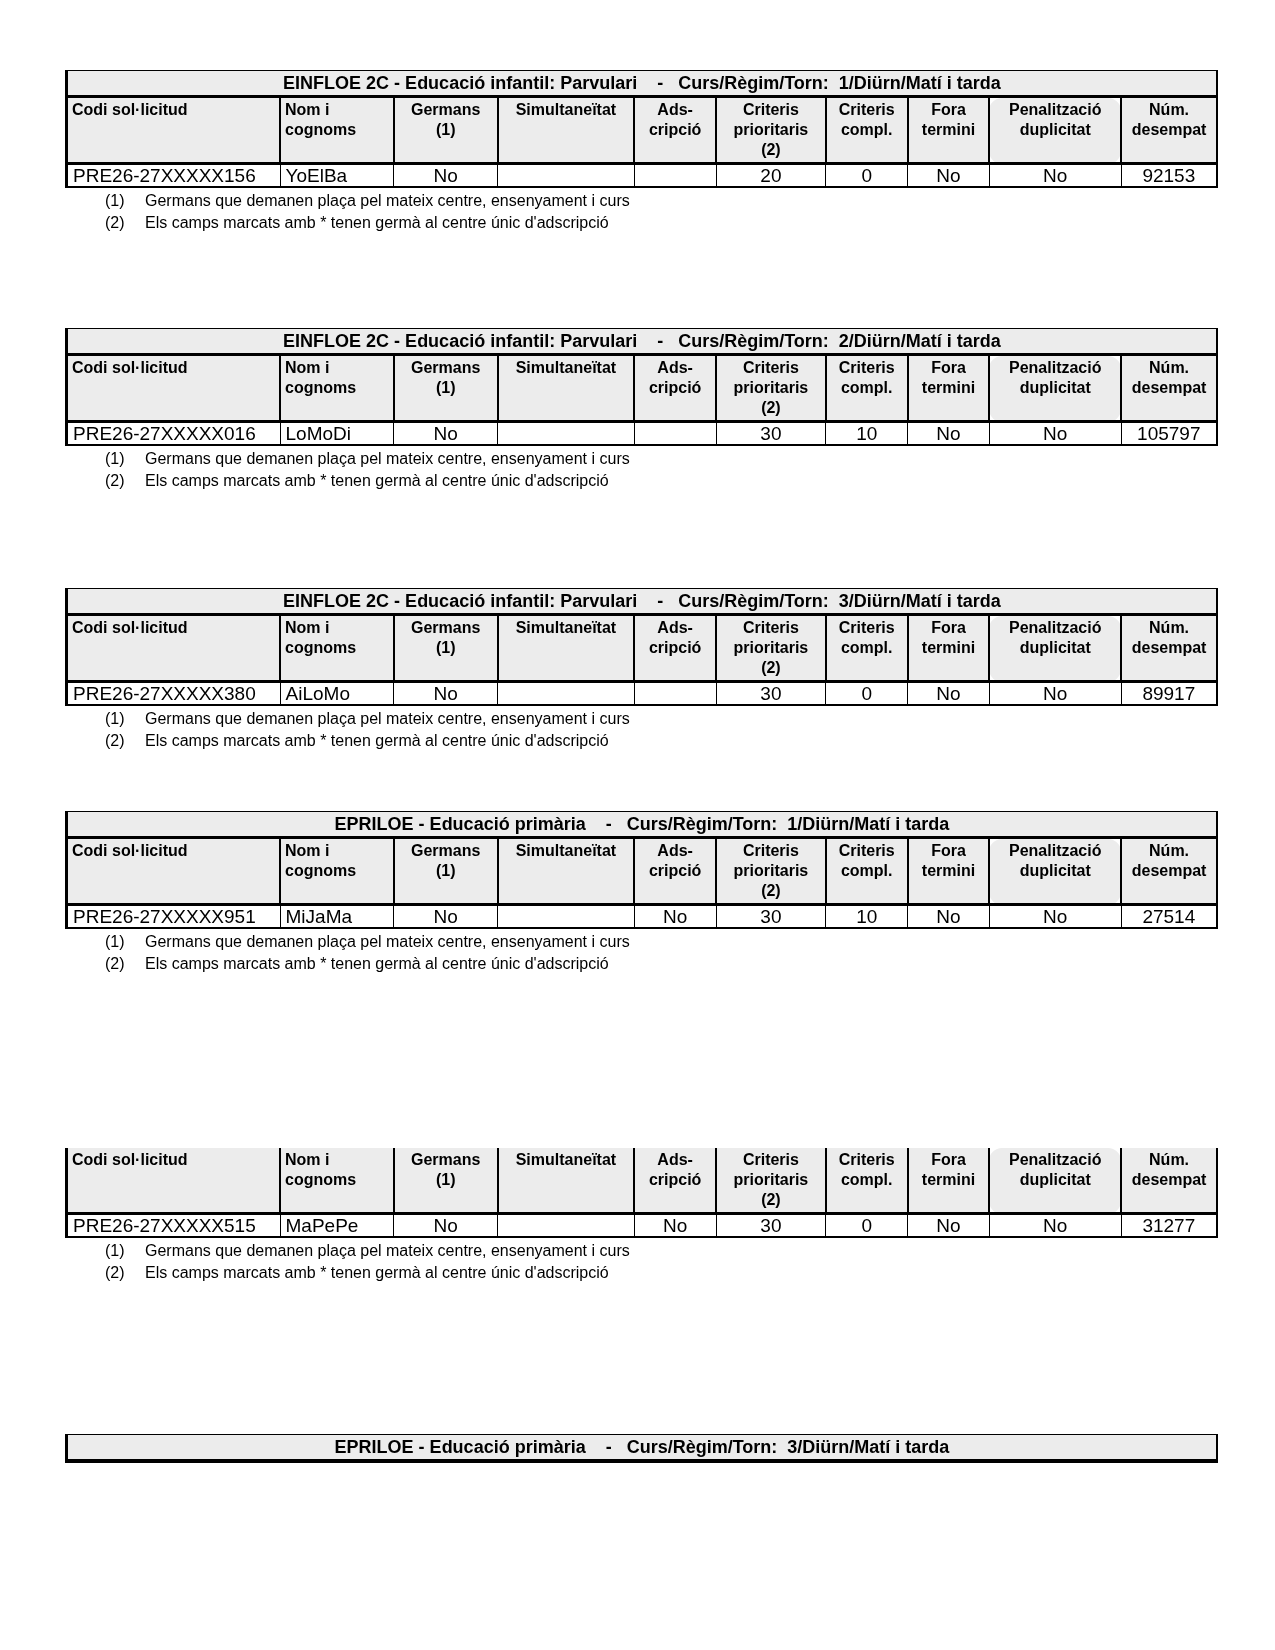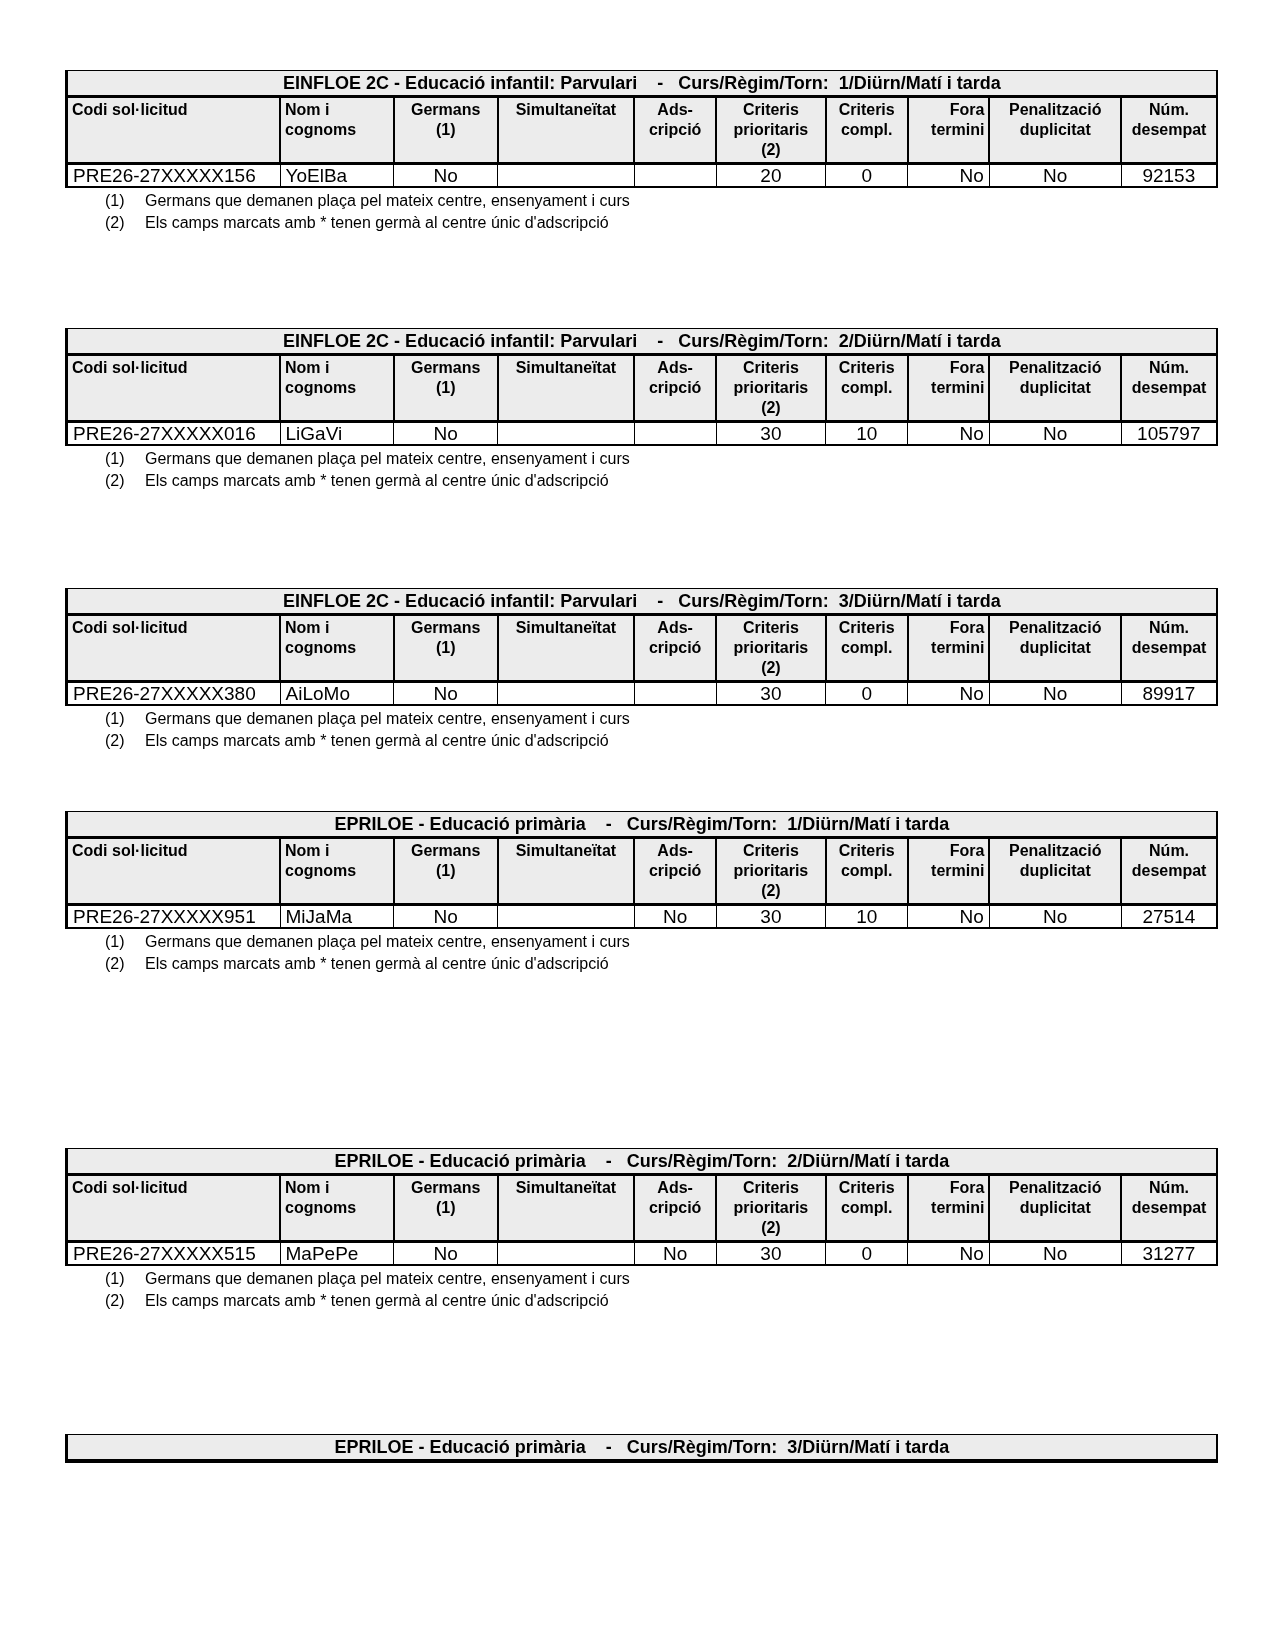--- a/index.html
+++ b/index.html
@@ -74,22 +74,22 @@
   .ac { text-align: center; }
 
   
   .c0 { width: 18.56%; }
   .c1 { width: 9.89%; }
   .c2 { width: 9.02%; }
   .c3 { width: 11.88%; }
   .c4 { width: 7.11%; }
   .c5 { width: 9.54%; }
   .c6 { width: 7.11%; }
-  .c7 { width: 7.11%; text-align: right; }
-  .c8 { width: 11.45%; }
+  .c7 { width: 7.11%; }
+  .c8 { width: 11.45%; border-radius: 13px; }
   .c9 { width: 8.33%; }
 
   .footnotes {
     margin: 2px 0 0 40px;
     font-size: 16px;
     line-height: 22px;
   }
   .fn { display: flex; }
   .fn-num { width: 40px; flex: none; }
 </style>
@@ -155,21 +155,21 @@
             <th class="ac c5"><span>Criteris</span><br><span>prioritaris</span><br><span>(2)</span></th>
             <th class="ac c6"><span>Criteris</span><br><span>compl.</span></th>
             <th class="ac c7"><span>Fora</span><br><span>termini</span></th>
             <th class="ac c8"><span>Penalització</span><br><span>duplicitat</span></th>
             <th class="ac c9"><span>Núm.</span><br><span>desempat</span></th>
           </tr>
       </thead>
       <tbody>
           <tr>
             <td class="al c0">PRE26-27XXXXX016</td>
-            <td class="al c1">LiGaVi</td>
+            <td class="al c1">LoMoDi</td>
             <td class="ac c2">No</td>
             <td class="ac c3"></td>
             <td class="ac c4"></td>
             <td class="ac c5">30</td>
             <td class="ac c6">10</td>
             <td class="ac c7">No</td>
             <td class="ac c8">No</td>
             <td class="ac c9">105797</td>
           </tr>
         </tbody>
@@ -268,21 +268,20 @@
         <span class="fn-text">Germans que demanen plaça pel mateix centre, ensenyament i curs</span>
       </div>
       <div class="fn">
         <span class="fn-num">(2)</span>
         <span class="fn-text">Els camps marcats amb * tenen germà al centre únic d'adscripció</span>
       </div>
     </div>
   </section>
 
   <section class="report pos-4">
-    <div class="title-bar">EPRILOE - Educació primària    -   Curs/Règim/Torn:  2/Diürn/Matí i tarda</div>
     <table class="grid">
       <thead>
         <tr>
             <th class="al c0"><span>Codi sol·licitud</span></th>
             <th class="al c1"><span>Nom i</span><br><span>cognoms</span></th>
             <th class="ac c2"><span>Germans</span><br><span>(1)</span></th>
             <th class="ac c3"><span>Simultaneïtat</span></th>
             <th class="ac c4"><span>Ads-</span><br><span>cripció</span></th>
             <th class="ac c5"><span>Criteris</span><br><span>prioritaris</span><br><span>(2)</span></th>
             <th class="ac c6"><span>Criteris</span><br><span>compl.</span></th>

